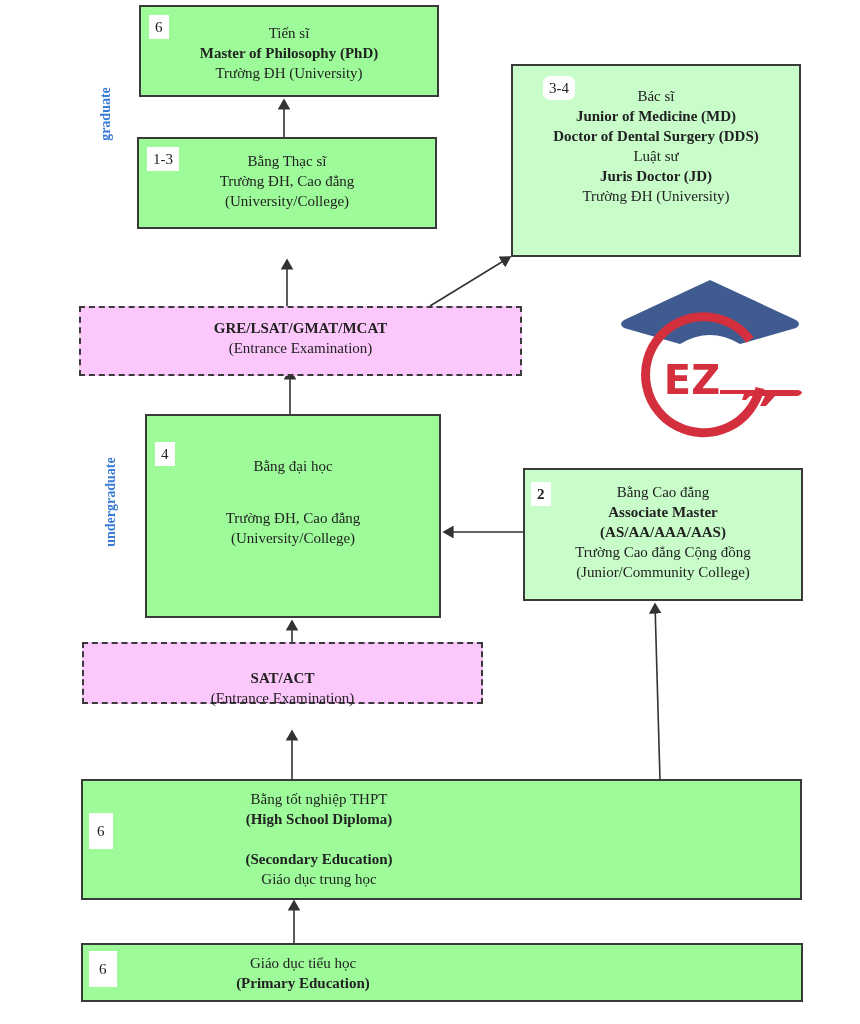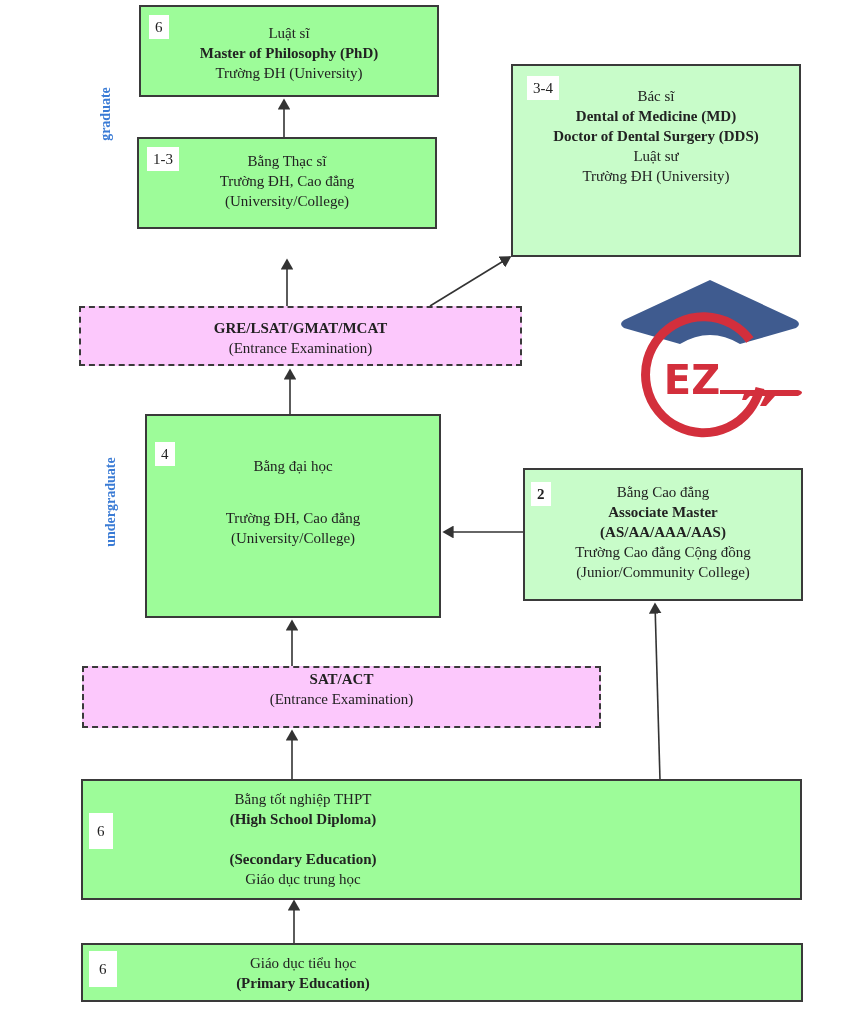--- a/index.html
+++ b/index.html
@@ -38,42 +38,43 @@
   <line x1="292" y1="780" x2="292" y2="731" stroke="#333" stroke-width="1.6" marker-end="url(#arr)"></line>
   <line x1="660" y1="780" x2="655" y2="604" stroke="#333" stroke-width="1.6" marker-end="url(#arr)"></line>
   <line x1="294" y1="943" x2="294" y2="901" stroke="#333" stroke-width="1.6" marker-end="url(#arr)"></line>
 </svg>
 
 <div class="vlabel" style="left:66px; top:106px; width:80px; text-align:center;">graduate</div>
 <div class="vlabel" style="left:56px; top:494px; width:110px; text-align:center;">undergraduate</div>
 
 <div class="box green" style="left:139px; top:5px; width:300px; height:92px; padding-top:16px;">
   <span class="badge" style="left:8px; top:8px;">6</span>
-  <span class="line">Luật sĩ</span>
+  <span class="line">Tiến sĩ</span>
   <span class="line b">Master of Philosophy (PhD)</span>
   <span class="line">Trường ĐH (University)</span>
 </div>
 
 <div class="box green" style="left:137px; top:137px; width:300px; height:92px; padding-top:12px;">
   <span class="badge" style="left:8px; top:8px;">1-3</span>
   <span class="line">Bằng Thạc sĩ</span>
   <span class="line">Trường ĐH, Cao đẳng</span>
   <span class="line">(University/College)</span>
 </div>
 
 <div class="box lightgreen" style="left:511px; top:64px; width:290px; height:193px; padding-top:20px;">
-  <span class="badge" style="left:14px; top:10px;">3-4</span>
+  <span class="badge" style="left:30px; top:10px;border-radius:7px;">3-4</span>
   <span class="line">Bác sĩ</span>
-  <span class="line b">Dental of Medicine (MD)</span>
+  <span class="line b">Junior of Medicine (MD)</span>
   <span class="line b">Doctor of Dental Surgery (DDS)</span>
   <span class="line">Luật sư</span>
+  <span class="line b">Juris Doctor (JD)</span>
   <span class="line">Trường ĐH (University)</span>
 </div>
 
-<div class="box pink" style="left:79px; top:306px; width:443px; height:60px; padding-top:10px;">
+<div class="box pink" style="left:79px; top:306px; width:443px; height:70px; padding-top:10px;">
   <span class="line b">GRE/LSAT/GMAT/MCAT</span>
   <span class="line">(Entrance Examination)</span>
 </div>
 
 <div class="box green" style="left:145px; top:414px; width:296px; height:204px; padding-top:40px;">
   <span class="badge" style="left:8px; top:26px;">4</span>
   <span class="line">Bằng đại học</span>
   <span class="spacer"></span>
   <span class="spacer" style="height:12px;"></span>
   <span class="line">Trường ĐH, Cao đẳng</span>
@@ -82,28 +83,28 @@
 
 <div class="box lightgreen" style="left:523px; top:468px; width:280px; height:133px; padding-top:12px;">
   <span class="badge b" style="left:6px; top:12px;">2</span>
   <span class="line">Bằng Cao đẳng</span>
   <span class="line b">Associate Master</span>
   <span class="line b">(AS/AA/AAA/AAS)</span>
   <span class="line">Trường Cao đẳng Cộng đồng</span>
   <span class="line">(Junior/Community College)</span>
 </div>
 
-<div class="box pink" style="left:82px; top:666px; width:519px; height:62px; padding-top:1px;">
+<div class="box pink" style="left:82px; top:642px; width:401px; height:62px; padding-top:24px;">
   <span class="line b">SAT/ACT</span>
   <span class="line">(Entrance Examination)</span>
 </div>
 
 <div class="box green" style="left:81px; top:779px; width:721px; height:121px; padding-top:8px;">
   <span class="badge" style="left:6px; top:32px; padding:8px 8px;">6</span>
-  <div style="width:440px;">
+  <div style="width:440px;margin-left:16px;">
     <span class="line">Bằng tốt nghiệp THPT</span>
     <span class="line b">(High School Diploma)</span>
     <span class="spacer"></span>
     <span class="line b">(Secondary Education)</span>
     <span class="line">Giáo dục trung học</span>
   </div>
 </div>
 
 <div class="box green" style="left:81px; top:943px; width:722px; height:59px; padding-top:8px;">
   <span class="badge" style="left:6px; top:6px; padding:8px 10px;">6</span>

